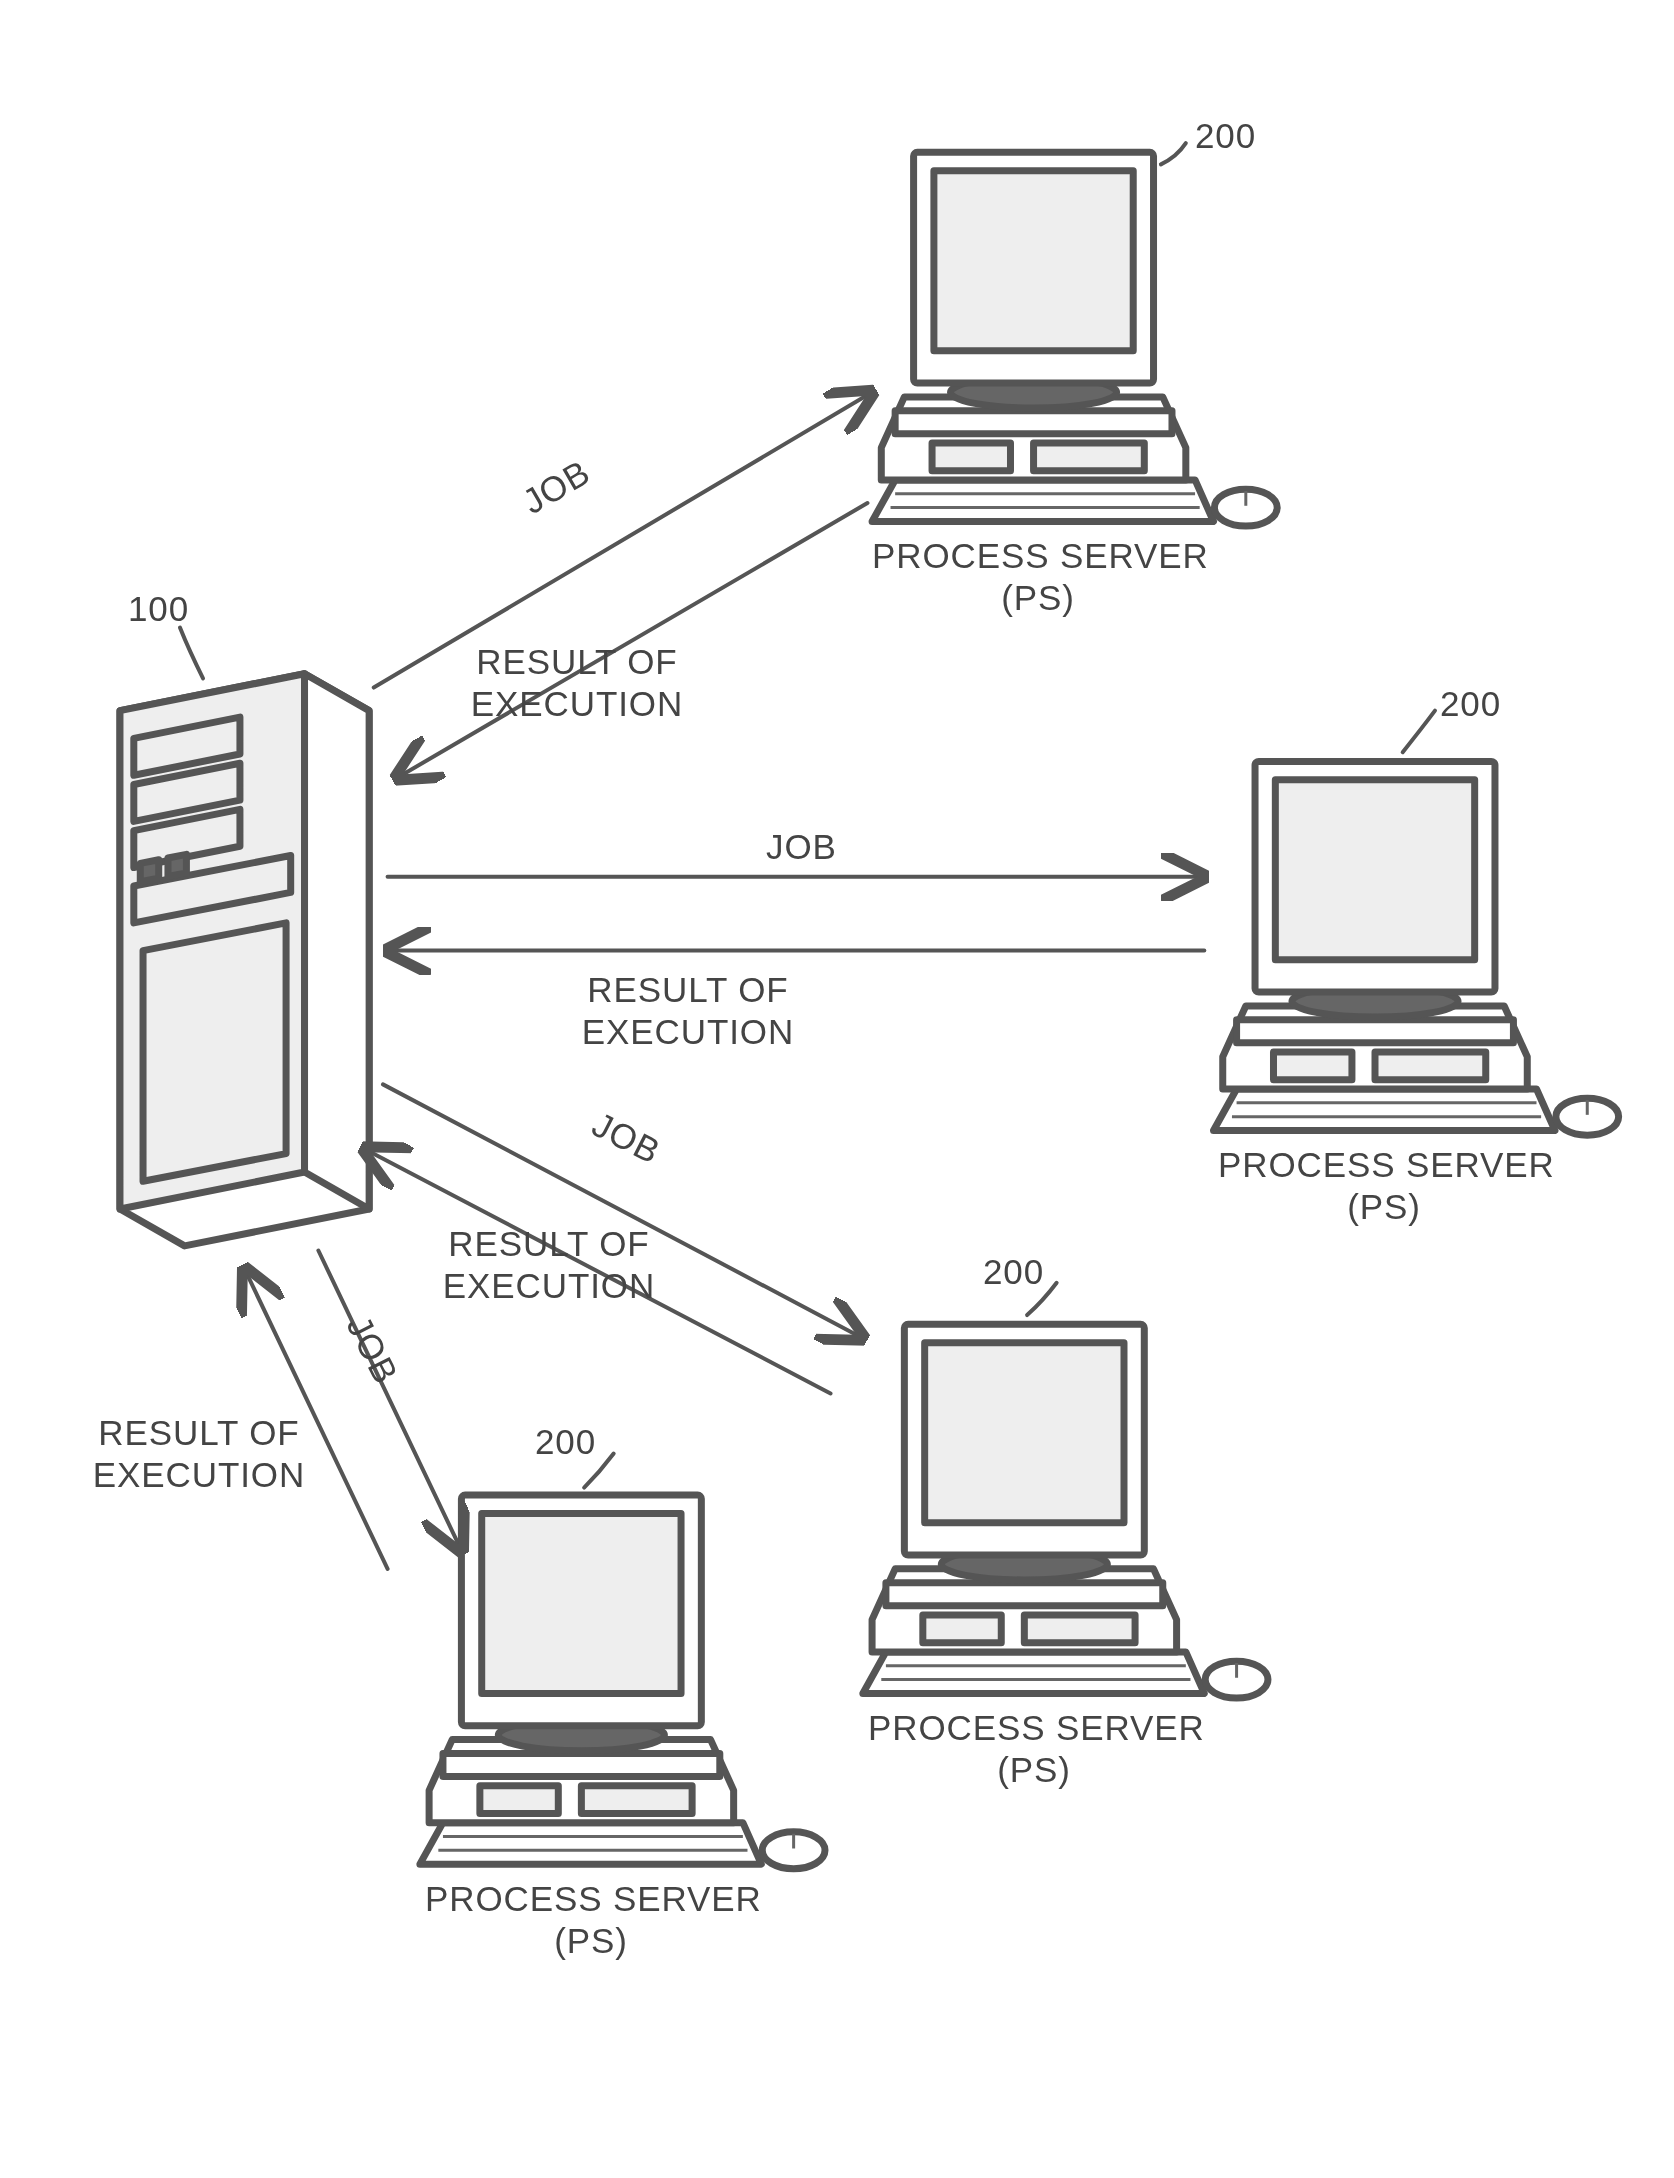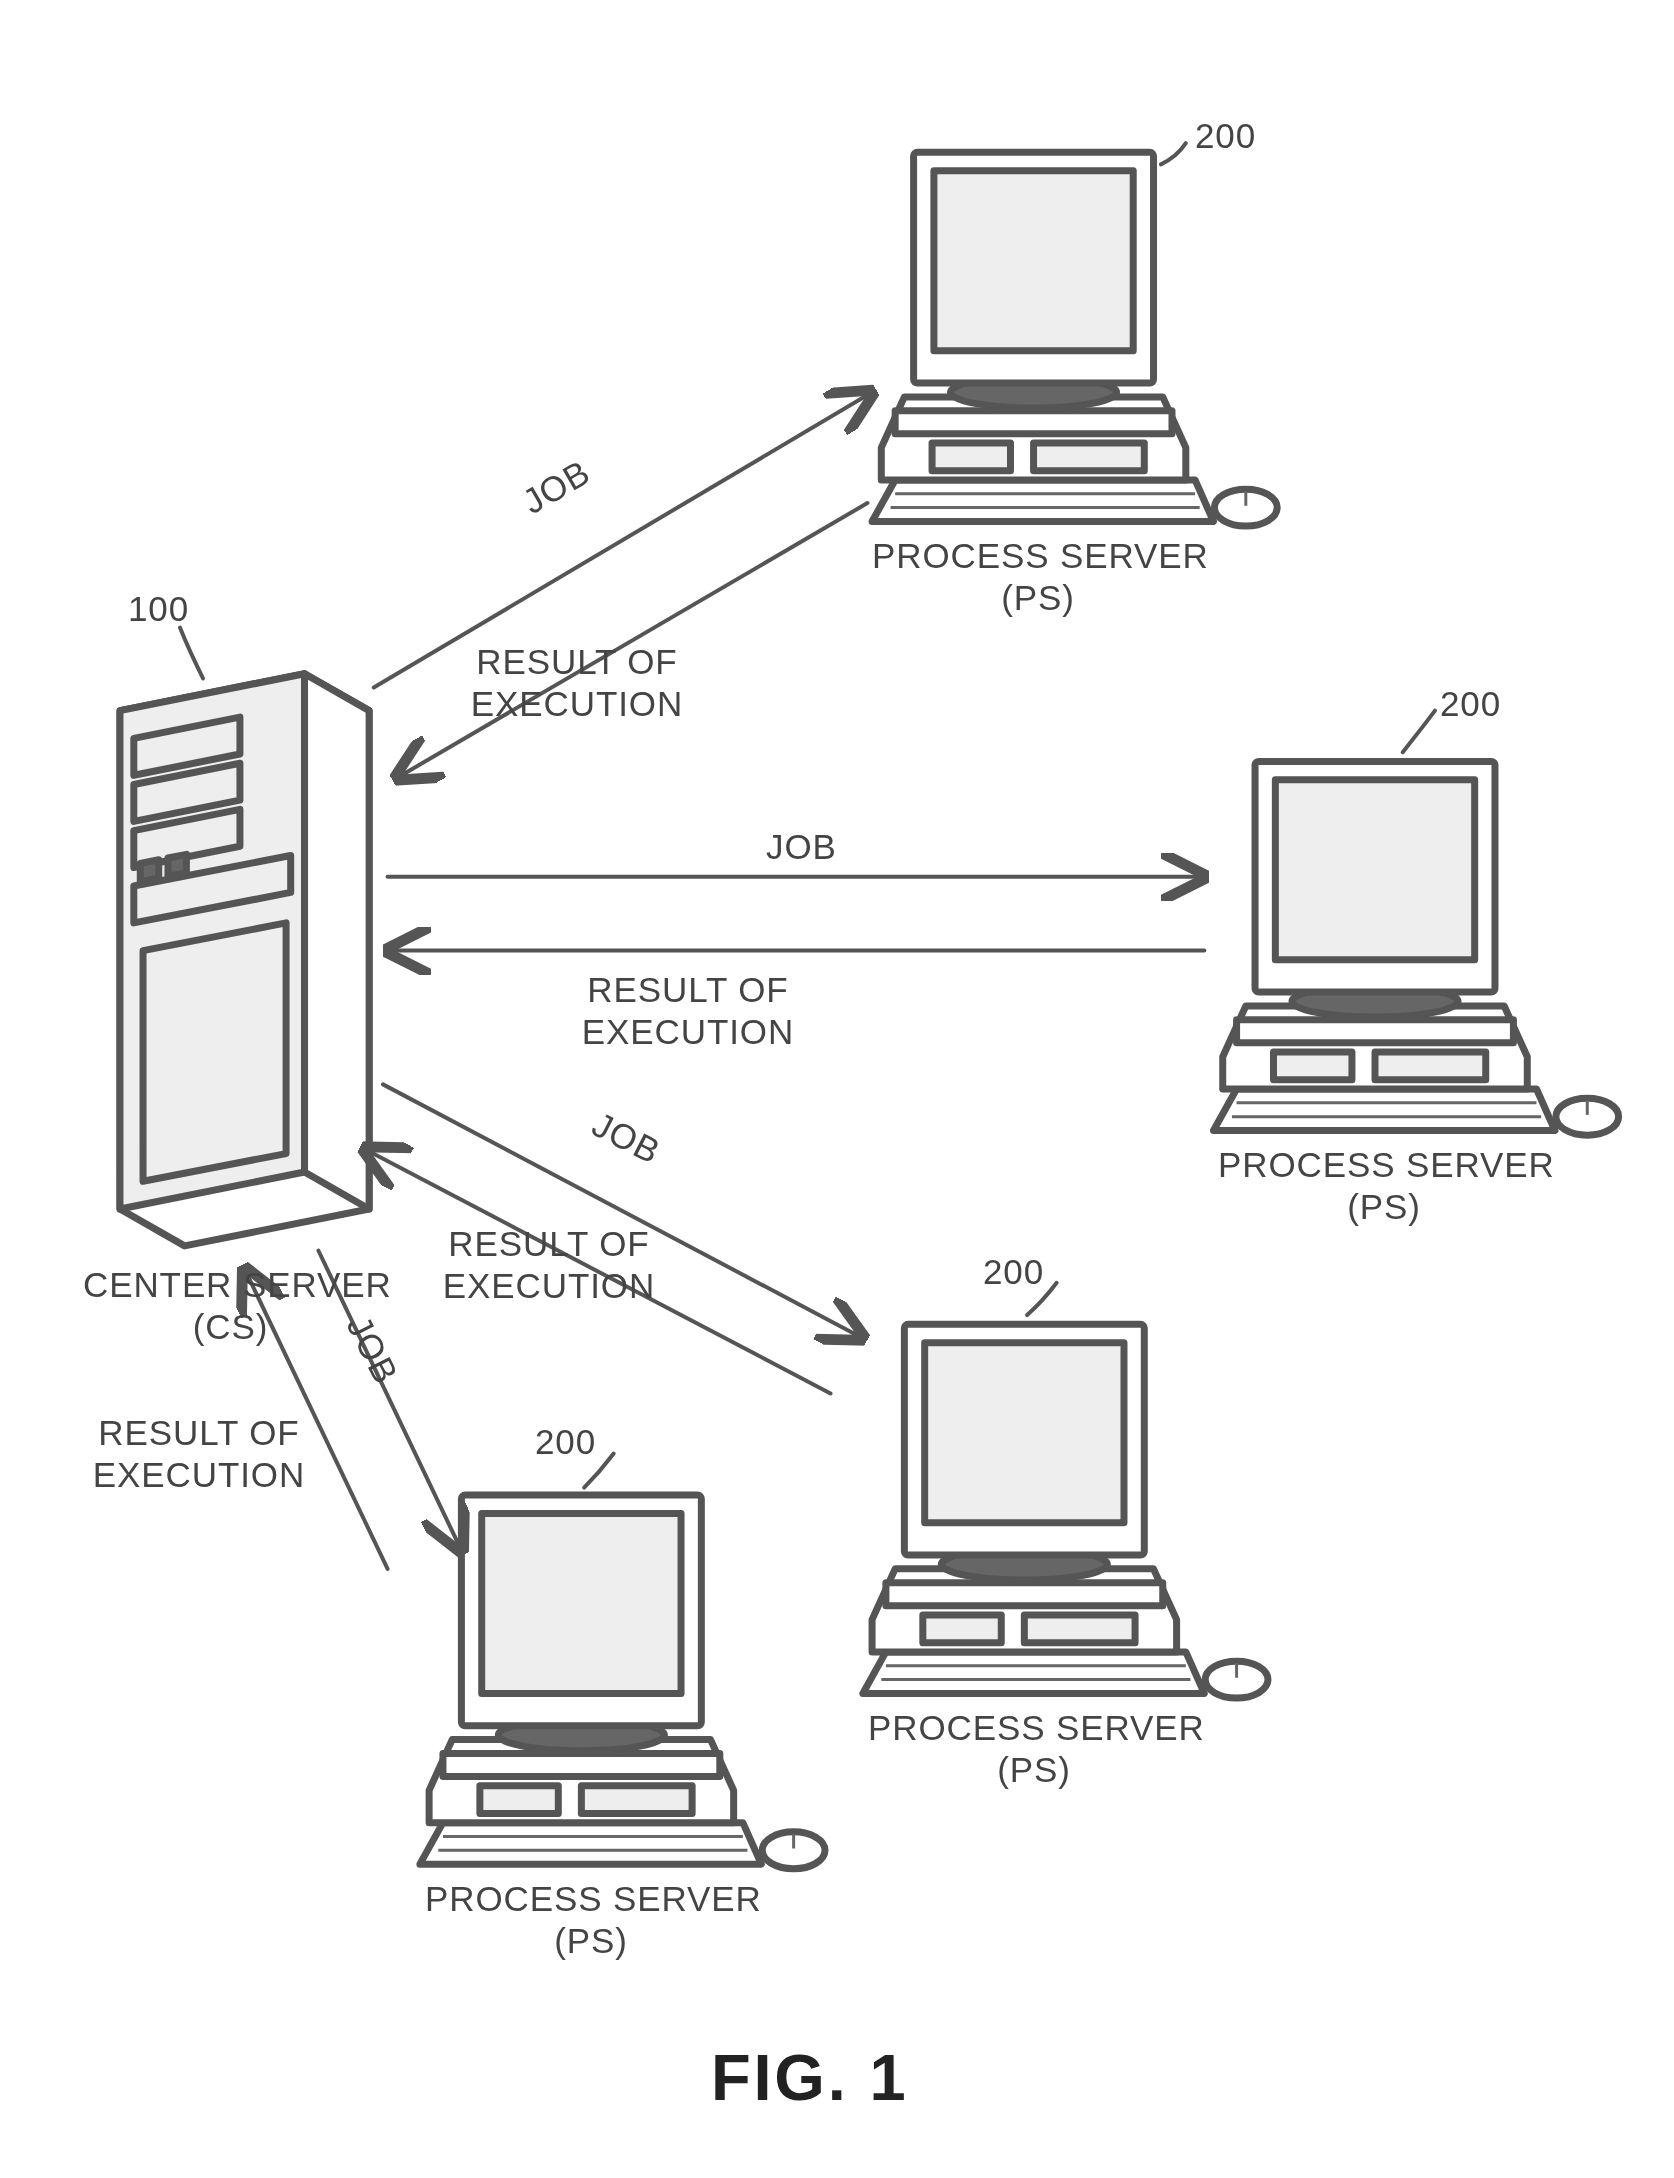--- a/index.html
+++ b/index.html
@@ -91,22 +91,20 @@
 <line class="thin" x1="1305" y1="1030" x2="420" y2="1030" marker-end="url(#ah)"></line>
 
 <line class="thin" x1="415" y1="1175" x2="935" y2="1450" marker-end="url(#ah)"></line>
 <line class="thin" x1="900" y1="1510" x2="395" y2="1245" marker-end="url(#ah)"></line>
 
 <line class="thin" x1="345" y1="1355" x2="500" y2="1680" marker-end="url(#ah)"></line>
 <line class="thin" x1="420" y1="1700" x2="265" y2="1375" marker-end="url(#ah)"></line>
 </svg>
 
 <div class="label" style="left:128px;top:588px">100</div>
-<div class="label" style="left:83px;top:1264px;width:295px">CENTER SERVER
-(CS)</div>
 
 <div class="label" style="left:1195px;top:115px">200</div>
 <div class="label" style="left:872px;top:535px;width:332px">PROCESS SERVER
 (PS)</div>
 
 <div class="label" style="left:1440px;top:683px">200</div>
 <div class="label" style="left:1218px;top:1144px;width:332px">PROCESS SERVER
 (PS)</div>
 
 <div class="label" style="left:983px;top:1251px">200</div>
@@ -126,16 +124,15 @@
 EXECUTION</div>
 
 <div class="label" style="left:591px;top:1117px;transform:rotate(27deg)">JOB</div>
 <div class="label" style="left:438px;top:1223px;width:222px">RESULT OF
 EXECUTION</div>
 
 <div class="label" style="left:337px;top:1329px;transform:rotate(63deg)">JOB</div>
 <div class="label" style="left:88px;top:1412px;width:222px">RESULT OF
 EXECUTION</div>
 
-<div class="figcap" style="left:711px;top:2040px">FIG. 1</div>
 
 </div>
 
 
 </body></html>

